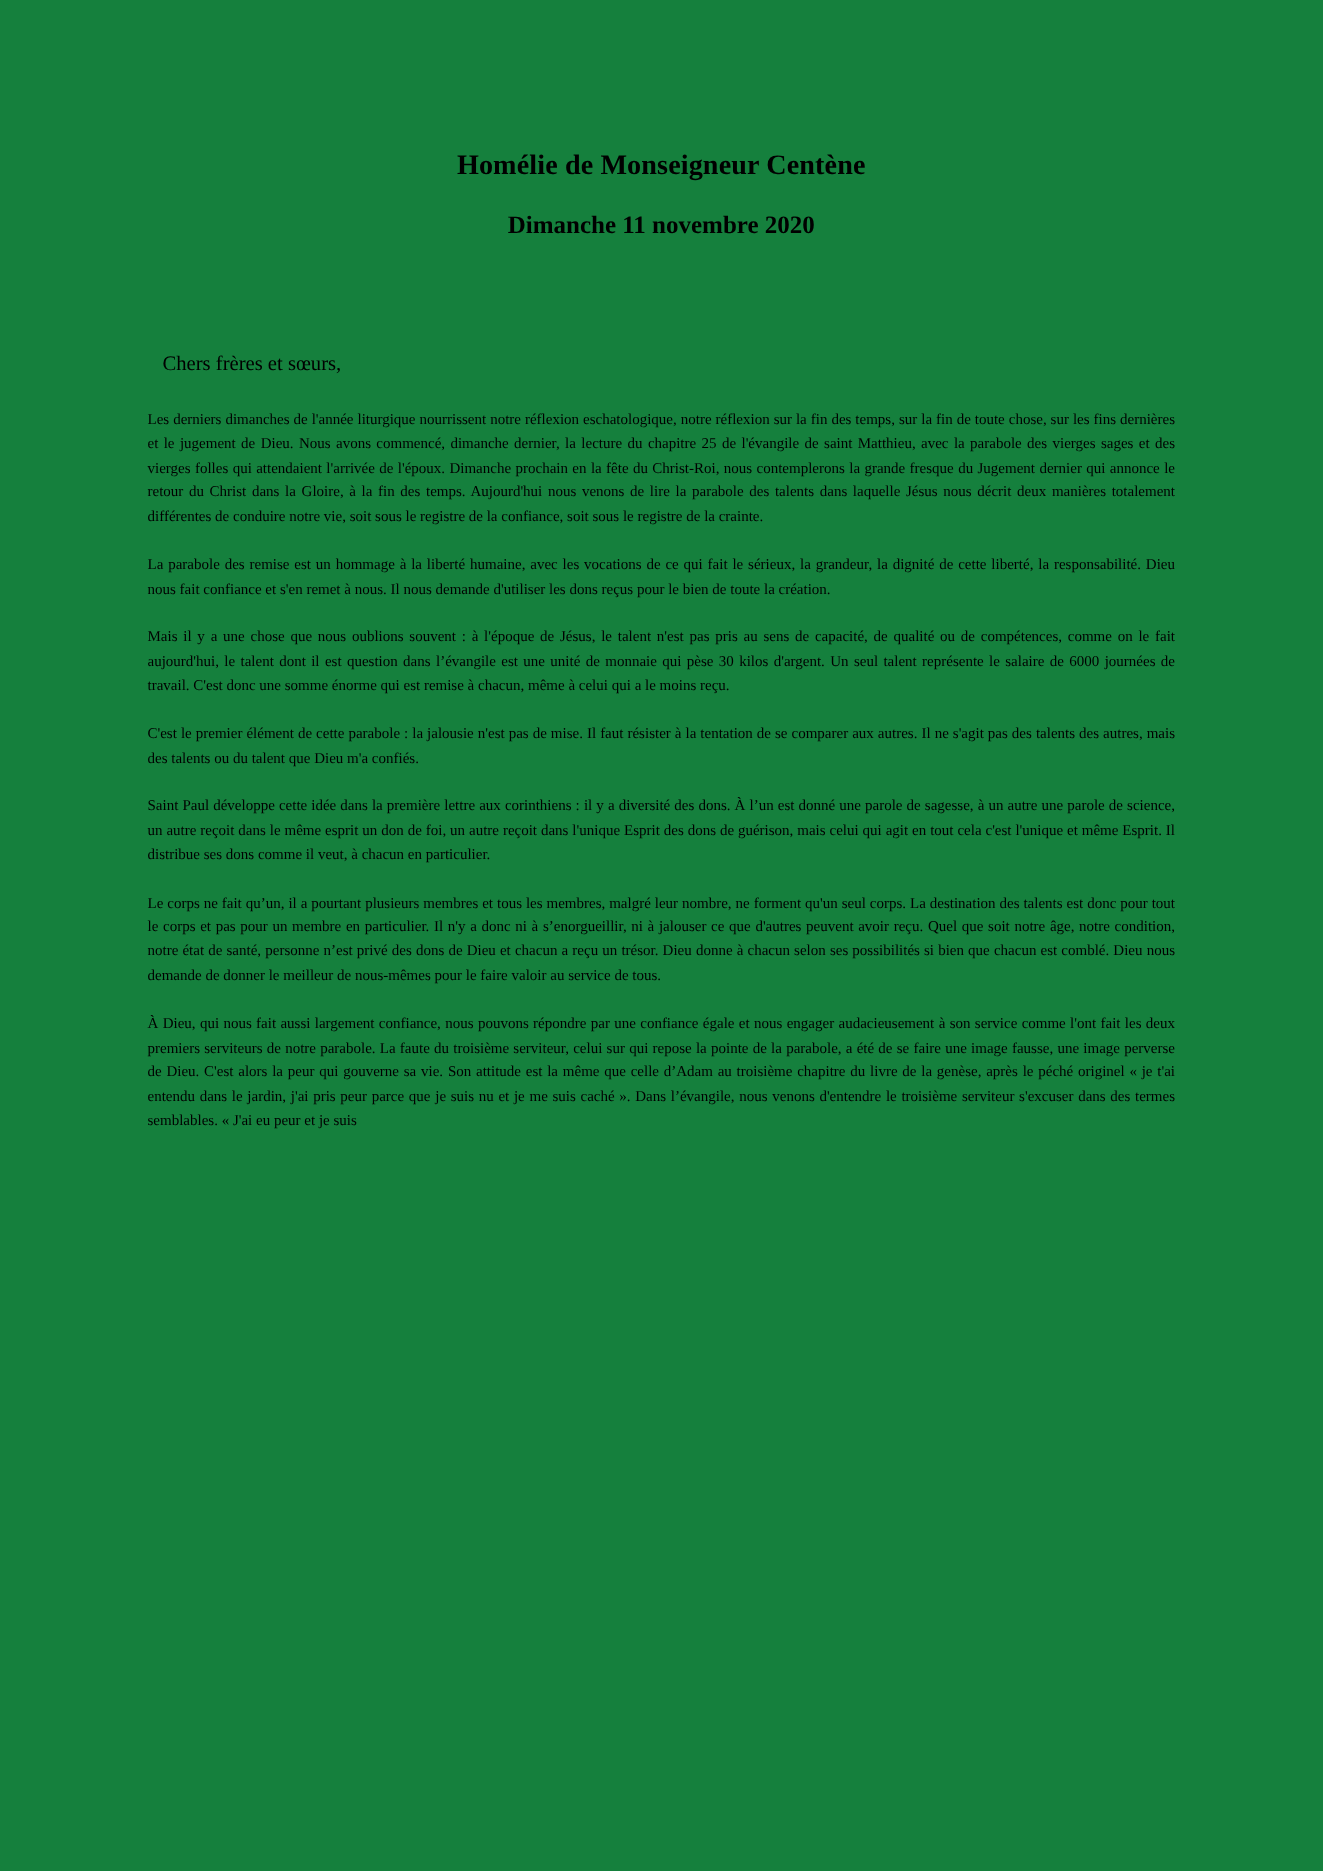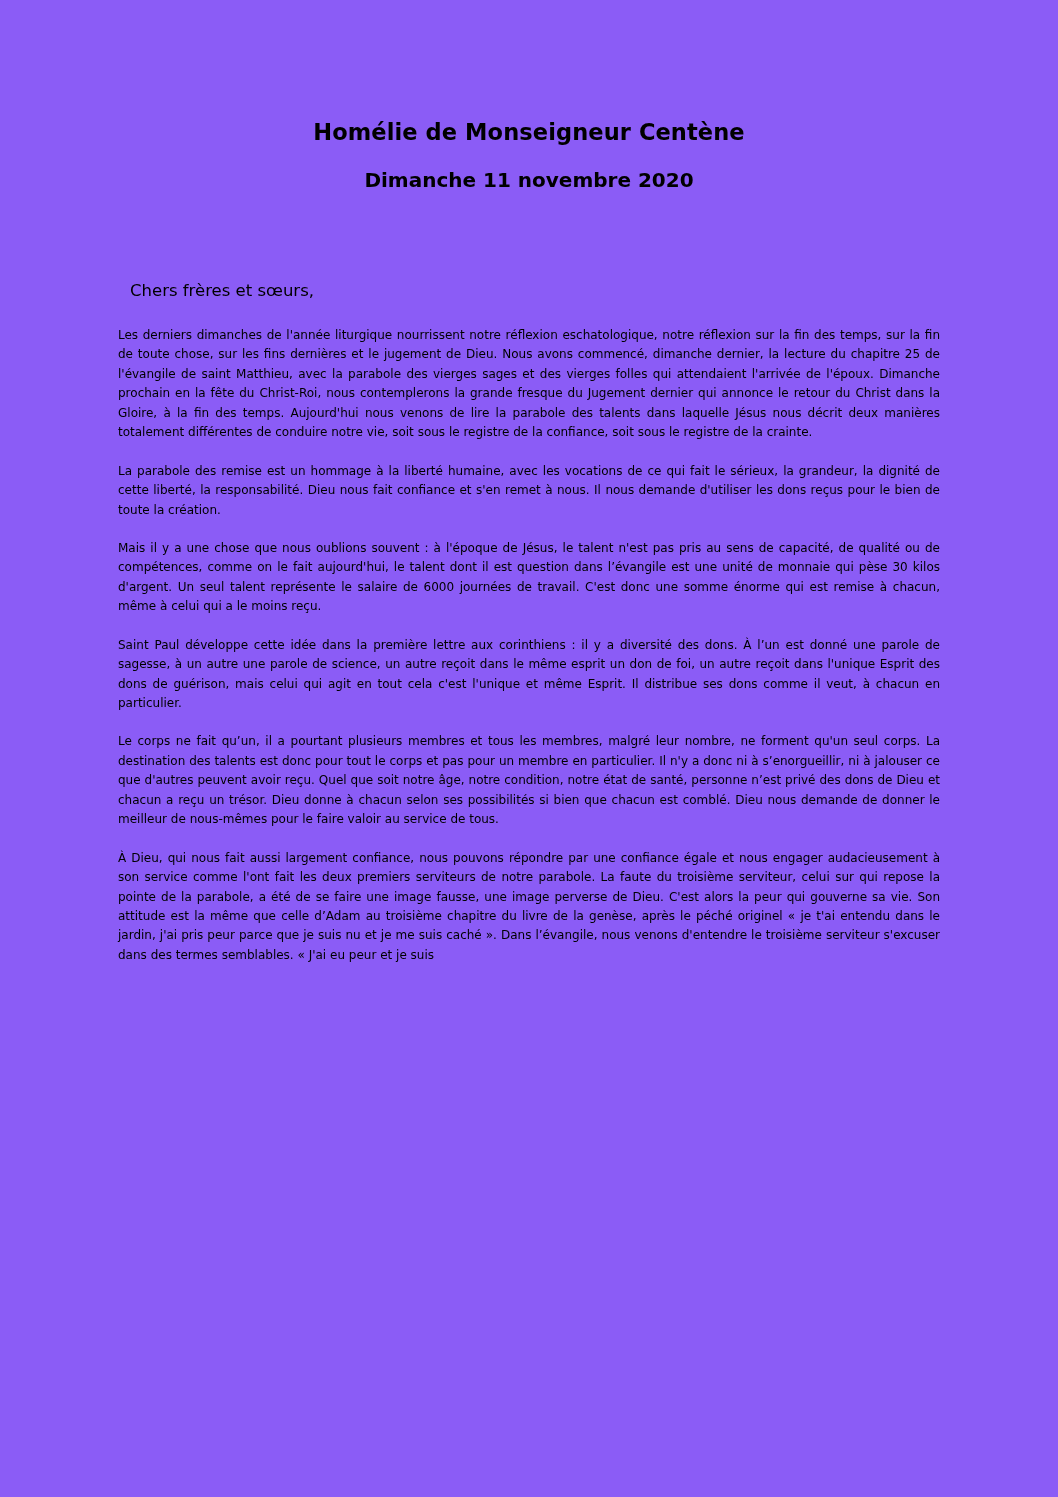--- a/index.html
+++ b/index.html
@@ -7,23 +7,24 @@
     padding: 0;
     background: #ffffff;
   }
   body {
     font-family: "DejaVu Sans", sans-serif;
   }
   .page {
     width: 1058px;
     height: 1497px;
     box-sizing: border-box;
-    background: #8b5cf6;
+    background: #15803d;
     position: relative;
     padding: 118px 118px 40px 118px;
+    font-family: Liberation Serif, serif;
   }
   .doc-title {
     text-align: center;
     font-size: 22.5px;
     font-weight: bold;
     color: #000000;
     letter-spacing: 0.1px;
     line-height: 1.25;
     margin: 0;
   }
@@ -63,17 +64,18 @@
 
 <div class="page">
   <h1 class="doc-title">Homélie de Monseigneur Centène</h1>
   <h2 class="doc-subtitle">Dimanche 11 novembre 2020</h2>
 
   <div class="body-block">
     <p class="salutation">Chers frères et sœurs,</p>
     <p class="para">Les derniers dimanches de l'année liturgique nourrissent notre réflexion eschatologique, notre réflexion sur la fin des temps, sur la fin de toute chose, sur les fins dernières et le jugement de Dieu. Nous avons commencé, dimanche dernier, la lecture du chapitre 25 de l'évangile de saint Matthieu, avec la parabole des vierges sages et des vierges folles qui attendaient l'arrivée de l'époux. Dimanche prochain en la fête du Christ-Roi, nous contemplerons la grande fresque du Jugement dernier qui annonce le retour du Christ dans la Gloire, à la fin des temps. Aujourd'hui nous venons de lire la parabole des talents dans laquelle Jésus nous décrit deux manières totalement différentes de conduire notre vie, soit sous le registre de la confiance, soit sous le registre de la crainte.</p>
     <p class="para">La parabole des remise est un hommage à la liberté humaine, avec les vocations de ce qui fait le sérieux, la grandeur, la dignité de cette liberté, la responsabilité. Dieu nous fait confiance et s'en remet à nous. Il nous demande d'utiliser les dons reçus pour le bien de toute la création.</p>
     <p class="para">Mais il y a une chose que nous oublions souvent : à l'époque de Jésus, le talent n'est pas pris au sens de capacité, de qualité ou de compétences, comme on le fait aujourd'hui, le talent dont il est question dans l’évangile est une unité de monnaie qui pèse 30 kilos d'argent. Un seul talent représente le salaire de 6000 journées de travail. C'est donc une somme énorme qui est remise à chacun, même à celui qui a le moins reçu.</p>
+    <p class="para">C'est le premier élément de cette parabole : la jalousie n'est pas de mise. Il faut résister à la tentation de se comparer aux autres. Il ne s'agit pas des talents des autres, mais des talents ou du talent que Dieu m'a confiés.</p>
     <p class="para">Saint Paul développe cette idée dans la première lettre aux corinthiens : il y a diversité des dons. À l’un est donné une parole de sagesse, à un autre une parole de science, un autre reçoit dans le même esprit un don de foi, un autre reçoit dans l'unique Esprit des dons de guérison, mais celui qui agit en tout cela c'est l'unique et même Esprit. Il distribue ses dons comme il veut, à chacun en particulier.</p>
     <p class="para">Le corps ne fait qu’un, il a pourtant plusieurs membres et tous les membres, malgré leur nombre, ne forment qu'un seul corps. La destination des talents est donc pour tout le corps et pas pour un membre en particulier. Il n'y a donc ni à s’enorgueillir, ni à jalouser ce que d'autres peuvent avoir reçu. Quel que soit notre âge, notre condition, notre état de santé, personne n’est privé des dons de Dieu et chacun a reçu un trésor. Dieu donne à chacun selon ses possibilités si bien que chacun est comblé. Dieu nous demande de donner le meilleur de nous-mêmes pour le faire valoir au service de tous.</p>
     <p class="para">À Dieu, qui nous fait aussi largement confiance, nous pouvons répondre par une confiance égale et nous engager audacieusement à son service comme l'ont fait les deux premiers serviteurs de notre parabole. La faute du troisième serviteur, celui sur qui repose la pointe de la parabole, a été de se faire une image fausse, une image perverse de Dieu. C'est alors la peur qui gouverne sa vie. Son attitude est la même que celle d’Adam au troisième chapitre du livre de la genèse, après le péché originel « je t'ai entendu dans le jardin, j'ai pris peur parce que je suis nu et je me suis caché ». Dans l’évangile, nous venons d'entendre le troisième serviteur s'excuser dans des termes semblables. « J'ai eu peur et je suis</p>
   </div>
 </div>
 
 </body></html>

